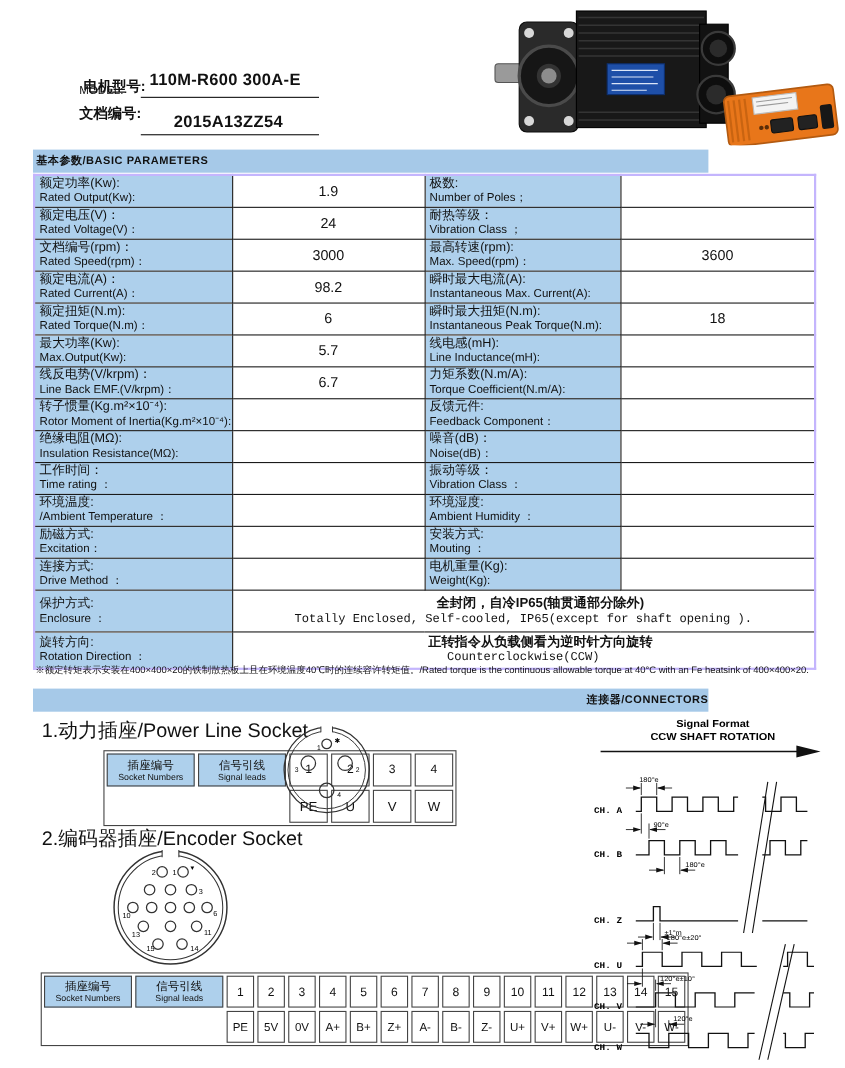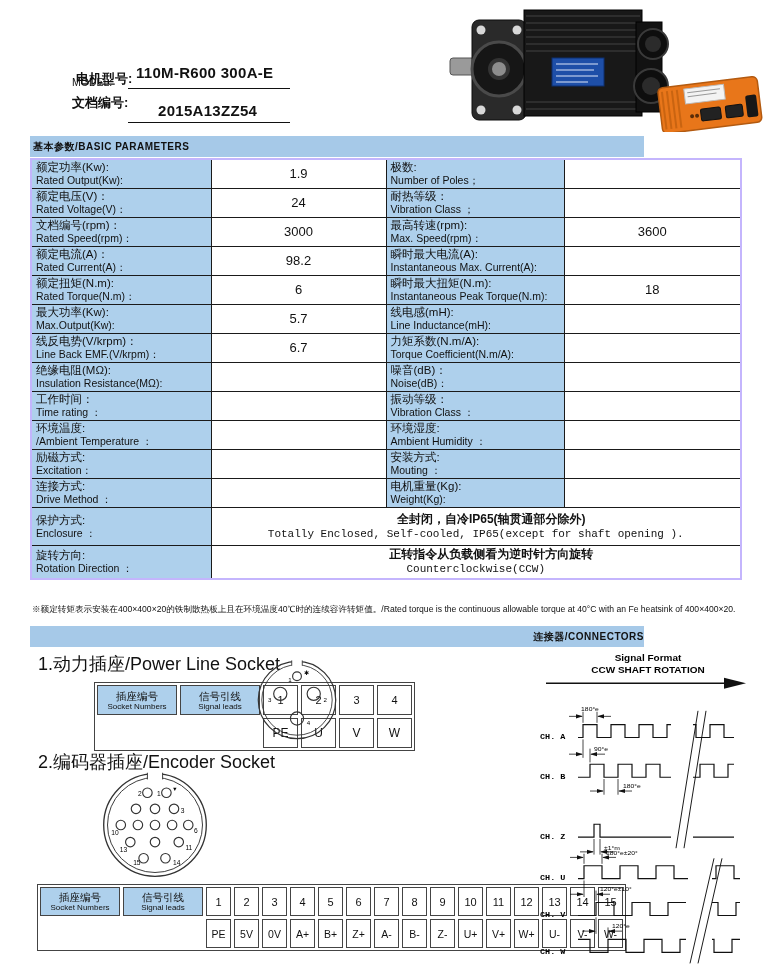--- a/index.html
+++ b/index.html
@@ -224,20 +224,32 @@
             <div class="en">Line Back EMF.(V/krpm)：</div>
           </td>
           <td class="val c2">6.7</td>
           <td class="lbl c3">
             <div class="zh">力矩系数(N.m/A):</div>
             <div class="en">Torque Coefficient(N.m/A):</div>
           </td>
           <td class="val c4"></td>
         </tr>
 
+        <tr>
+          <td class="lbl c1">
+            <div class="zh">转子惯量(Kg.m²×10⁻⁴):</div>
+            <div class="en">Rotor Moment of Inertia(Kg.m²×10⁻⁴):</div>
+          </td>
+          <td class="val c2"></td>
+          <td class="lbl c3">
+            <div class="zh">反馈元件:</div>
+            <div class="en">Feedback Component：</div>
+          </td>
+          <td class="val c4"></td>
+        </tr>
 
         <tr>
           <td class="lbl c1">
             <div class="zh">绝缘电阻(MΩ):</div>
             <div class="en">Insulation Resistance(MΩ):</div>
           </td>
           <td class="val c2"></td>
           <td class="lbl c3">
             <div class="zh">噪音(dB)：</div>
             <div class="en">Noise(dB)：</div>

